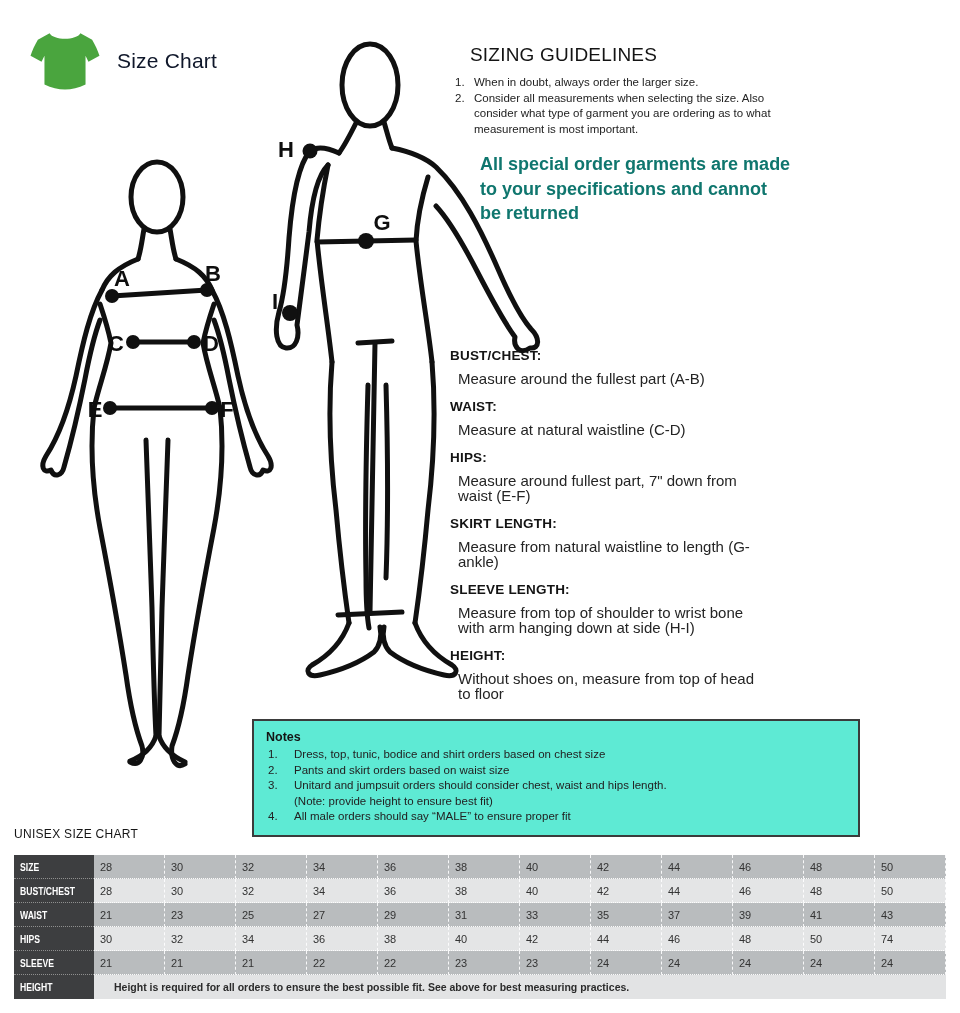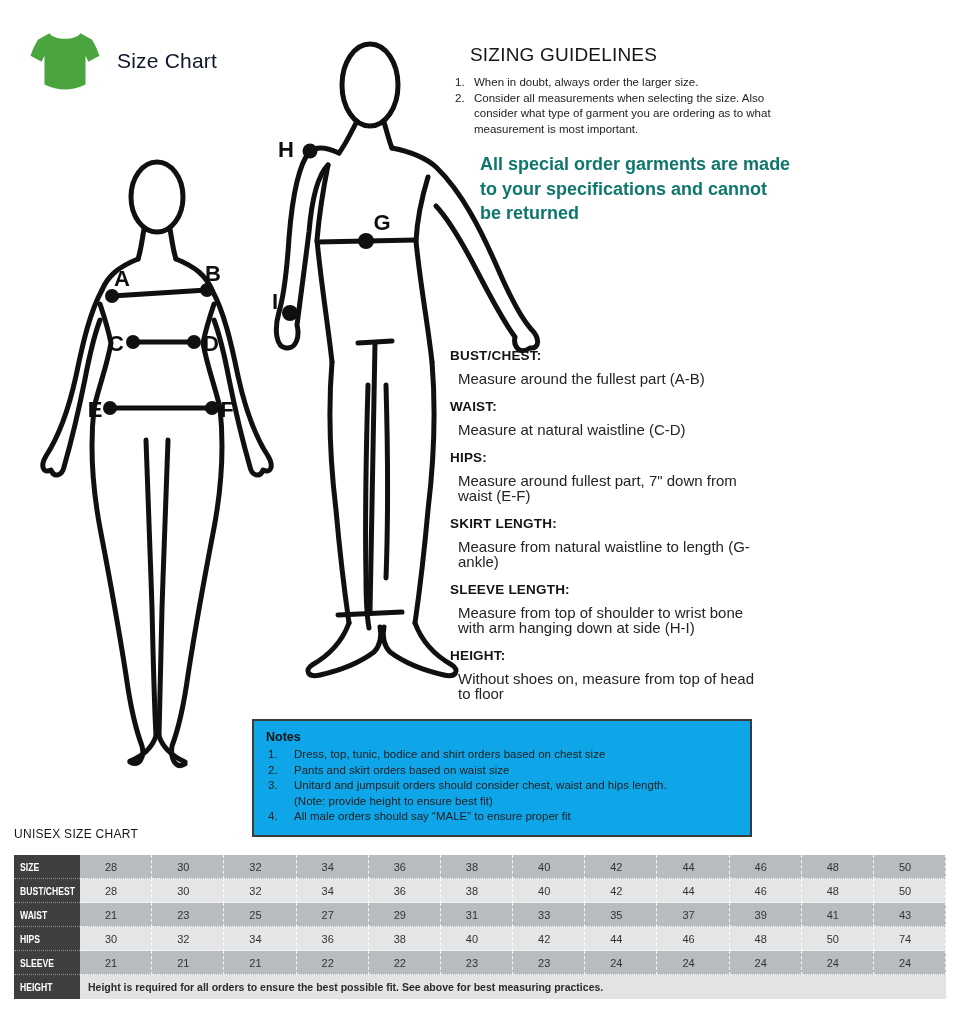--- a/index.html
+++ b/index.html
@@ -24,35 +24,35 @@
   .numlist .txt { flex:1; white-space:pre-line; }
   .warning { margin:15px 0 0 36px; width:312px; font-size:18px; line-height:24.5px; font-weight:bold; color:#0f766e; }
 
   
   .measure-defs { position:absolute; left:450px; top:348px; width:325px; }
   .mb { margin-bottom:13px; }
   .mb h3 { margin:0 0 7px 0; font-size:13.5px; font-weight:bold; letter-spacing:.2px; color:#141414; }
   .mb p { margin:8px; font-size:15px; line-height:15px; color:#242424; }
 
   
-  .notes-box { position:absolute; left:252px; top:719px; width:500px; min-height:116px; border:2px solid #3b3b3b; background:#0ea5e9; padding:9px 12px 10px 12px; }
+  .notes-box { position:absolute; left:252px; top:719px; width:608px; min-height:116px; border:2px solid #3b3b3b; background:#5eead4; padding:9px 12px 10px 12px; }
   .notes-title { font-size:12.5px; font-weight:bold; margin:0 0 3px 0; color:#141414; }
   .notes-box .numlist .num { width:28px; padding-left:2px; }
 
   
   .chart-title { position:absolute; left:14px; top:827px; font-size:12px; font-weight:500; letter-spacing:.3px; color:#161616; }
   .size-table { position:absolute; left:14px; top:855px; width:932px; }
   .trow { display:flex; height:24px; }
-  .tlabel { flex:none; width:66px; background:#3d3e40; color:#fff; display:flex; align-items:center; padding-left:6px; border-bottom:1px dotted #8f8f8f; overflow:hidden; }
+  .tlabel { flex:none; width:80px; background:#3d3e40; color:#fff; display:flex; align-items:center; padding-left:6px; border-bottom:1px dotted #8f8f8f; overflow:hidden; }
   .trow:last-child .tlabel { border-bottom:none; }
   .cond { display:inline-block; font-size:10.5px; font-weight:bold; letter-spacing:0; white-space:nowrap; transform:scaleX(.82); transform-origin:0 50%; }
-  .tcell { flex:1; display:flex; align-items:center; padding-left:25px; font-size:11px; color:#333; border-right:1px dashed rgba(255,255,255,.9); border-bottom:1px dotted rgba(255,255,255,.95); }
+  .tcell { flex:1; display:flex; align-items:center; padding-left:6px; font-size:11px; color:#333; border-right:1px dashed rgba(255,255,255,.9); border-bottom:1px dotted rgba(255,255,255,.95); }
   .trow.dark .tcell { background:#b9bcbe; }
   .trow.light .tcell { background:#e4e5e6; }
-  .tnote { flex:1; display:flex; align-items:center; padding-left:8px; background:#e2e3e4; font-size:10.5px; font-weight:bold; color:#2b2b2b; }
+  .tnote { flex:1; display:flex; align-items:center; padding-left:20px; background:#e2e3e4; font-size:10.5px; font-weight:bold; color:#2b2b2b; }
 </style>
 </head>
 <body>
 
 <div class="page">
 
   <svg class="logo" viewBox="0 0 100 90" aria-hidden="true">
     <path d="M29,7 C34,17 66,17 71,7 L87,16 C91,23 95,31 97,38 L82,46 L78,38 L78,77 C59,86 41,86 22,77 L22,38 L18,46 L3,38 C5,31 9,23 13,16 Z" fill="#4aa53e"></path>
   </svg>
   <div class="app-title">Size Chart</div>

